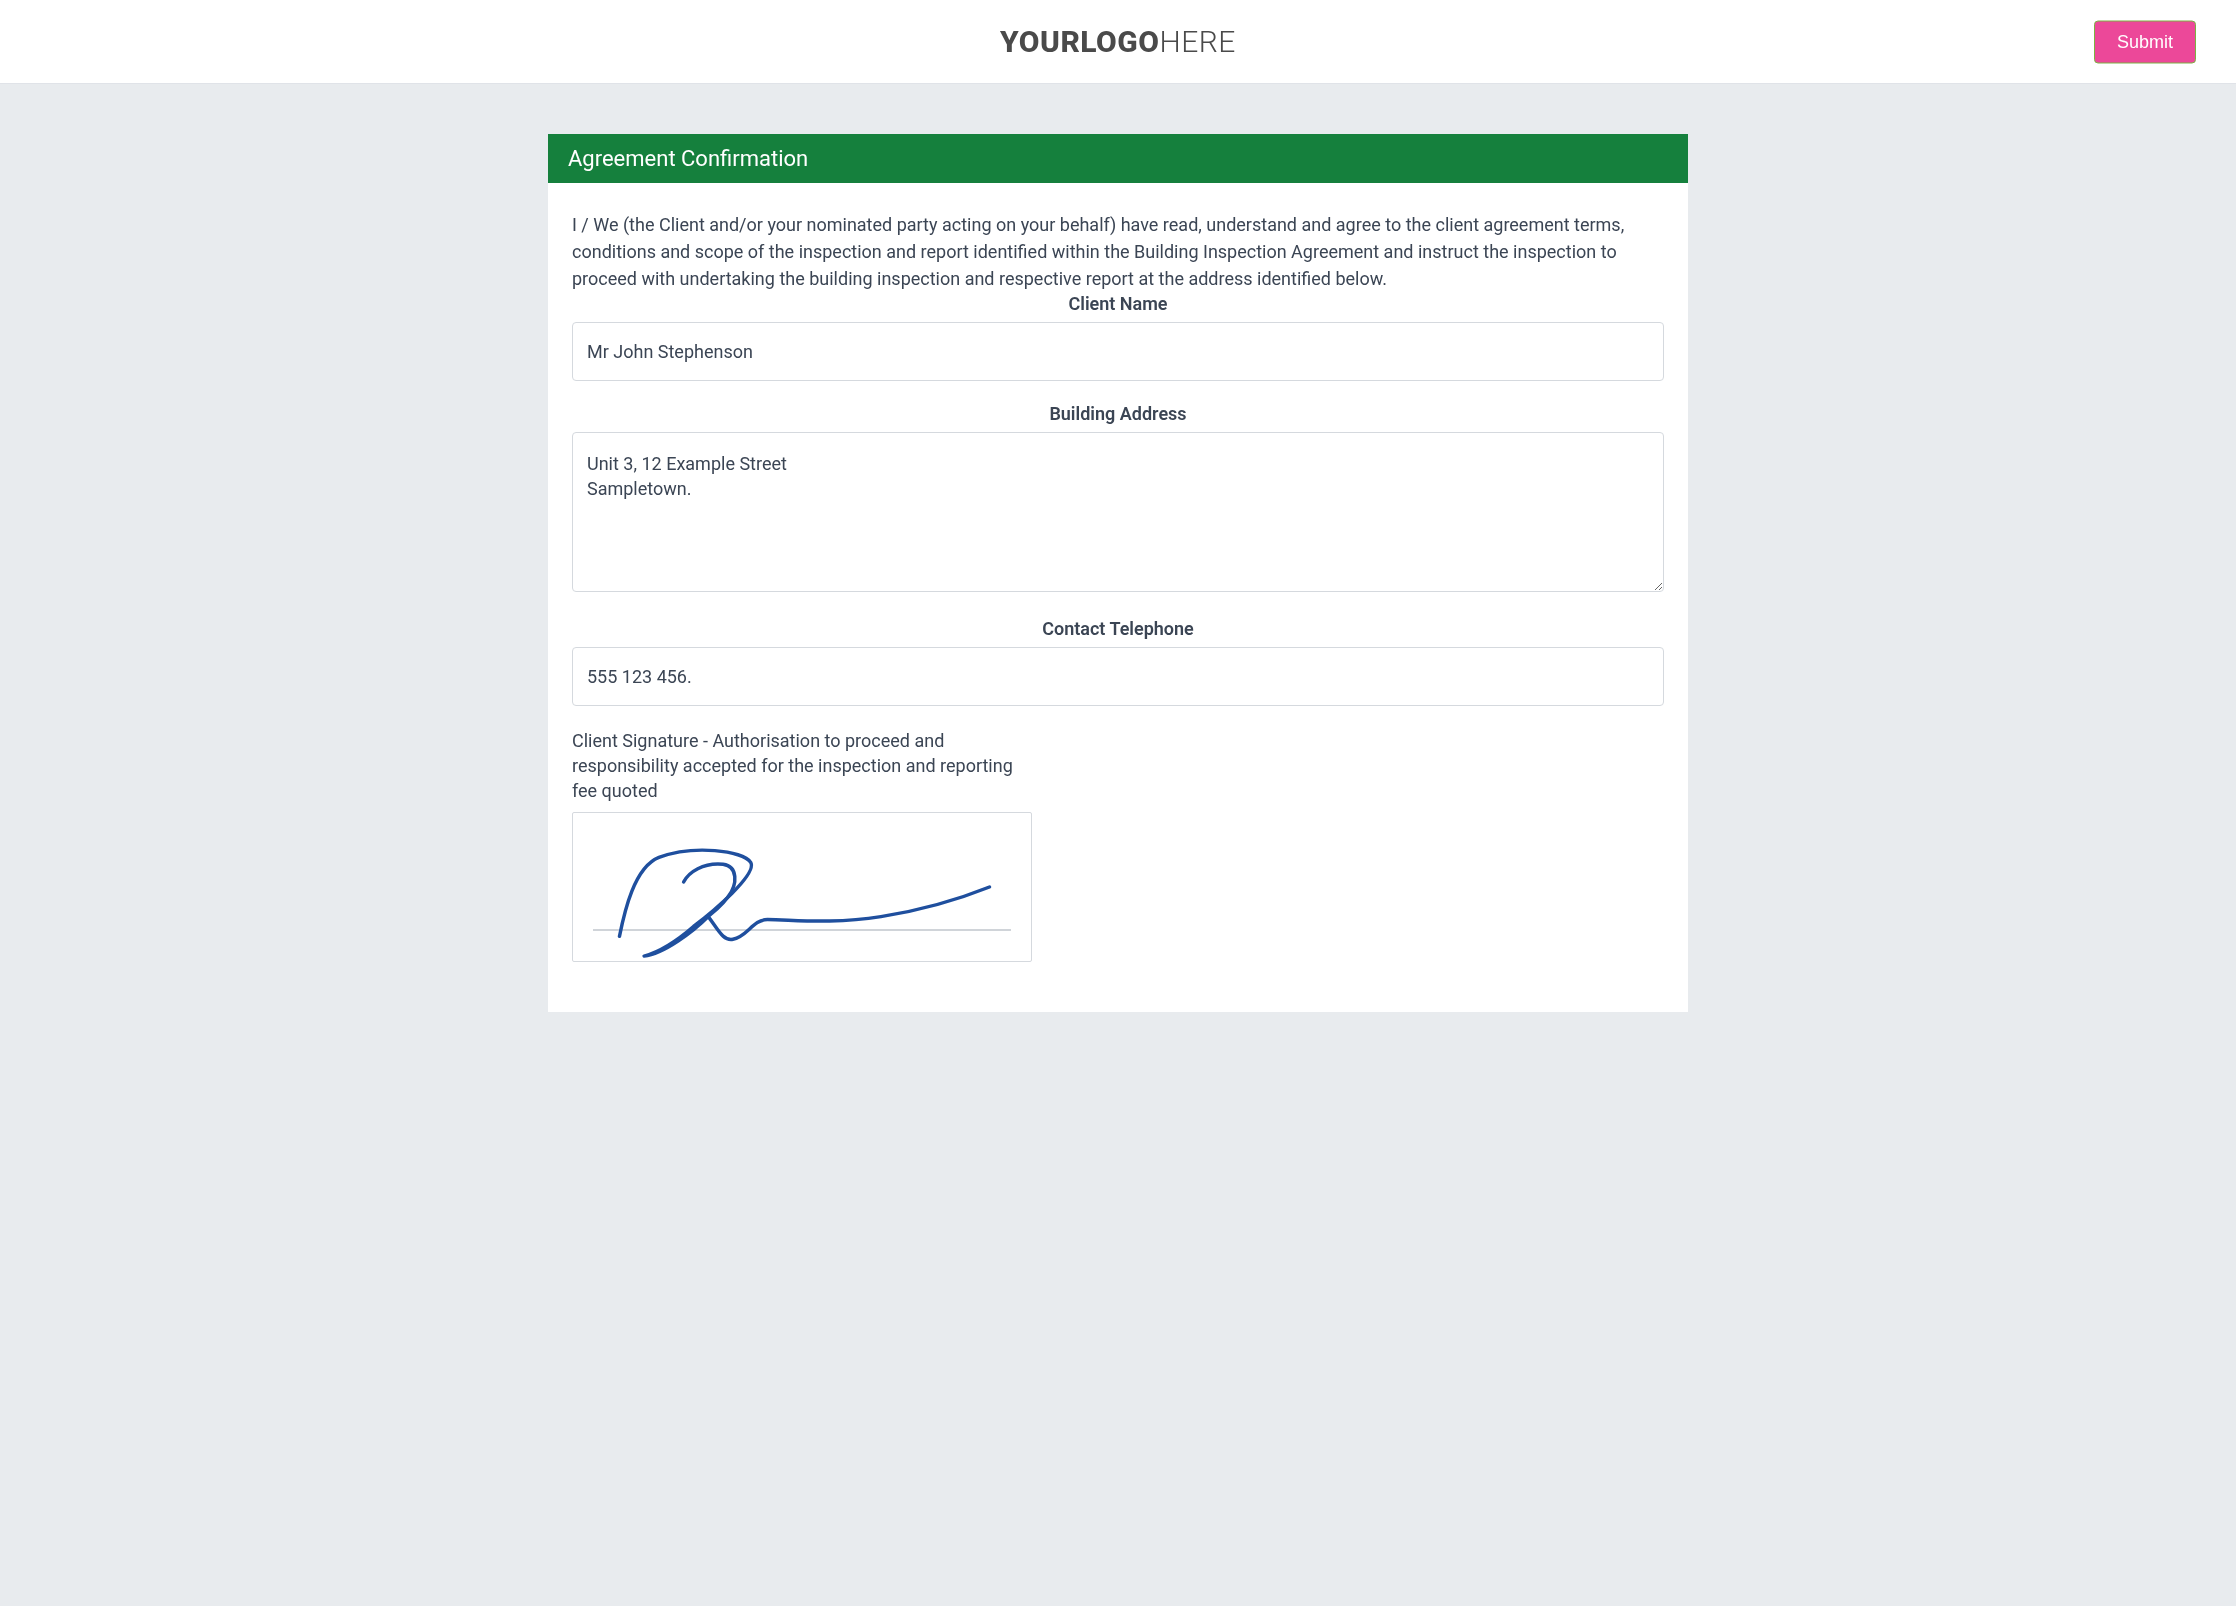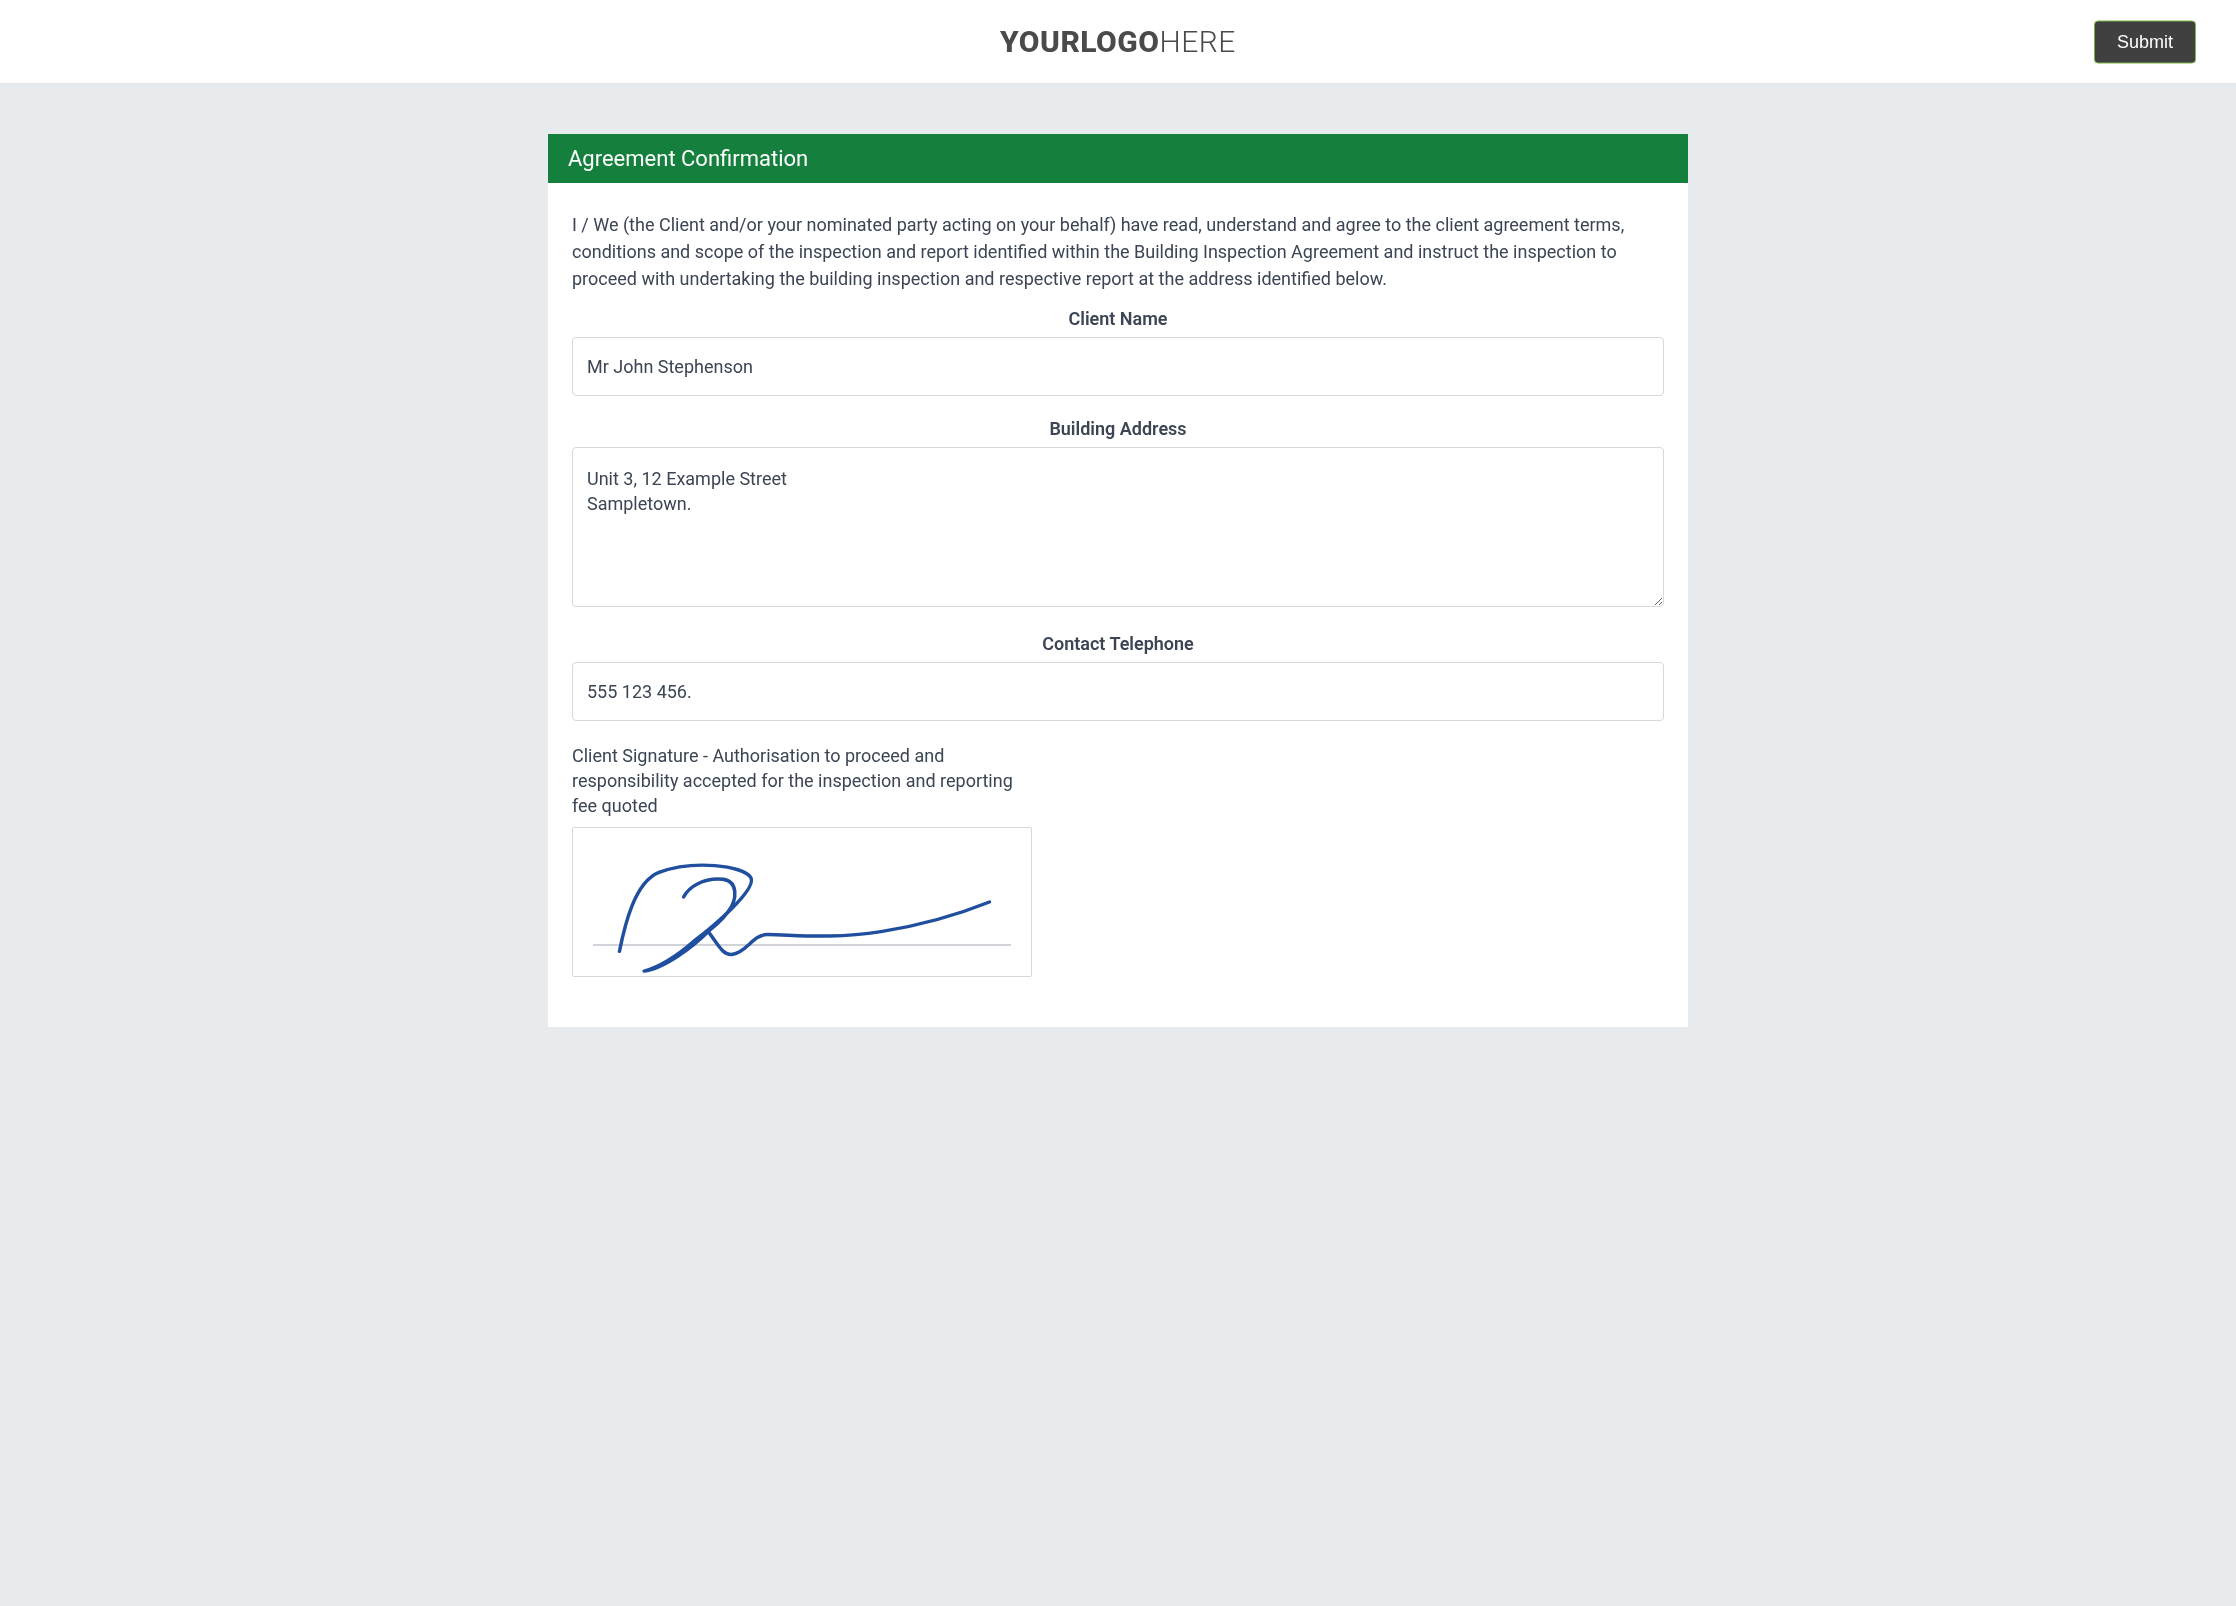--- a/index.html
+++ b/index.html
@@ -28,21 +28,21 @@
       font-weight: 300;
     }
     .logo .bold {
       font-weight: 800;
     }
     .submit-btn {
       position: absolute;
       right: 40px;
       top: 50%;
       transform: translateY(-50%);
-      background: #404040;
+      background: #ec4899;
       color: #ffffff;
       border: 1px solid #7bb342;
       border-radius: 4px;
       padding: 10px 22px;
       font-size: 18px;
       cursor: pointer;
     }
     .container {
       max-width: 1180px;
       margin: 0 auto;
@@ -66,21 +66,21 @@
       font-size: 22px;
       font-weight: 400;
     }
     .panel-body {
       padding: 28px 24px;
     }
     .intro-text {
       font-size: 18px;
       line-height: 1.5;
       color: #3b4554;
-      margin-bottom: 16px;
+      margin-bottom: 1px;
     }
     .form-group {
       margin-bottom: 22px;
     }
     .form-label {
       display: block;
       font-size: 18px;
       font-weight: 600;
       color: #3b4554;
       margin-bottom: 8px;

